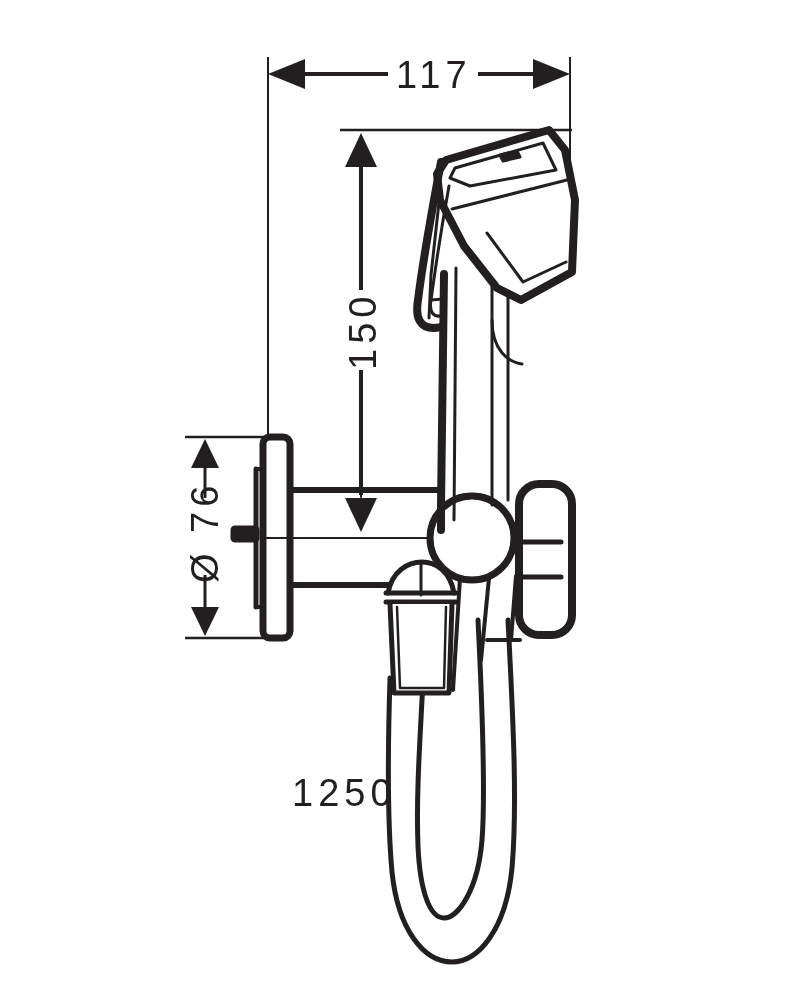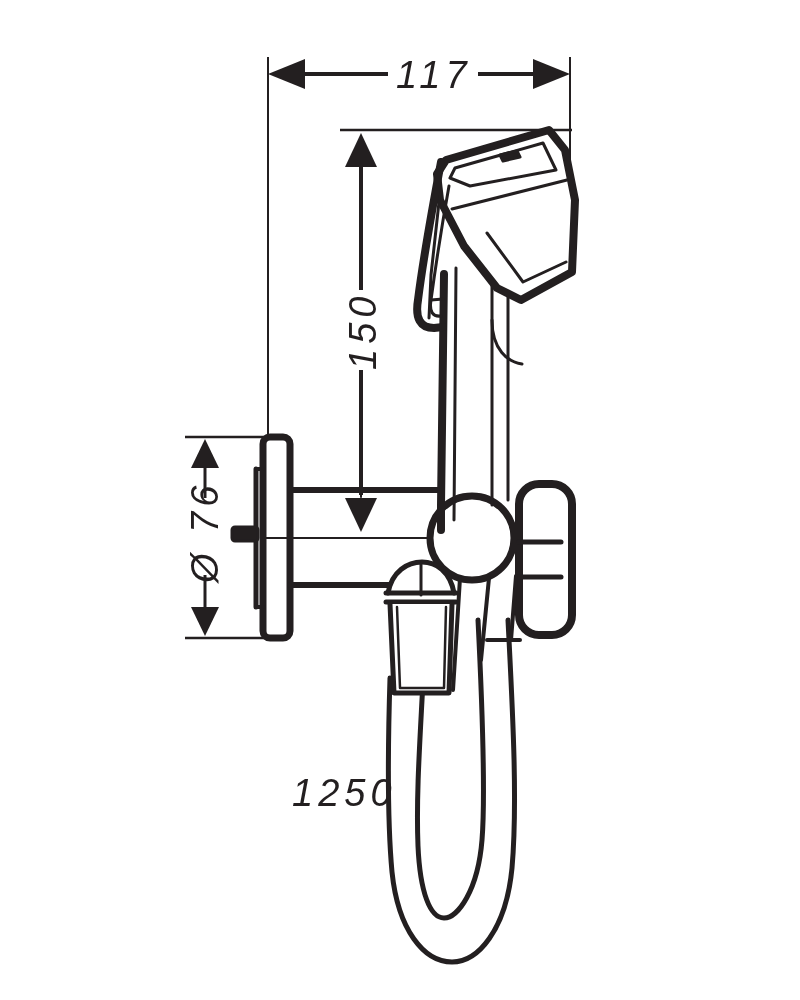--- a/index.html
+++ b/index.html
@@ -9,21 +9,20 @@
   }
   body {
     font-family: "Liberation Sans", sans-serif;
   }
   #drawing-root {
     position: relative;
     width: 800px;
     height: 1000px;
     background: #ffffff;
     overflow: hidden;
-    font-style: italic;
   }
   #drawing-svg {
     position: absolute;
     left: 0;
     top: 0;
     width: 800px;
     height: 1000px;
     display: block;
   }
   .dim-text {

